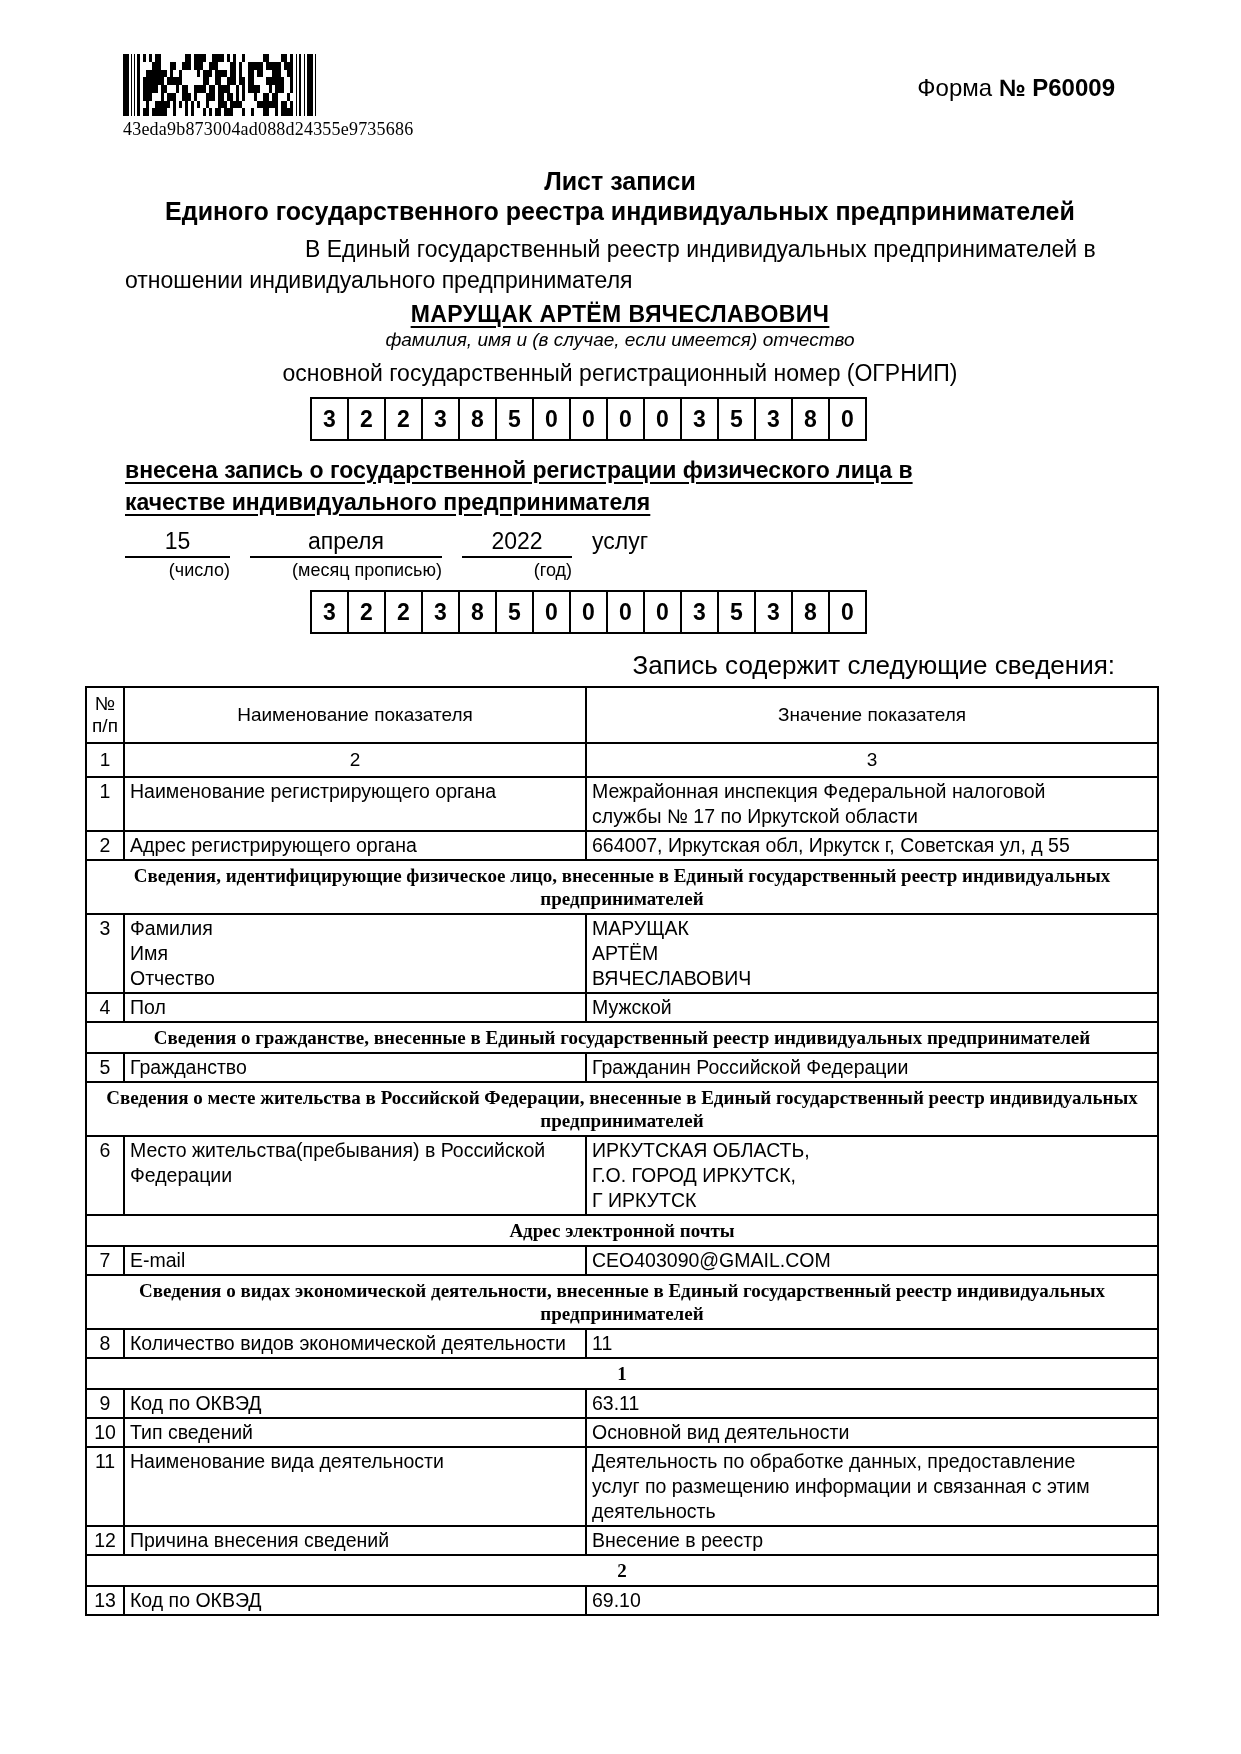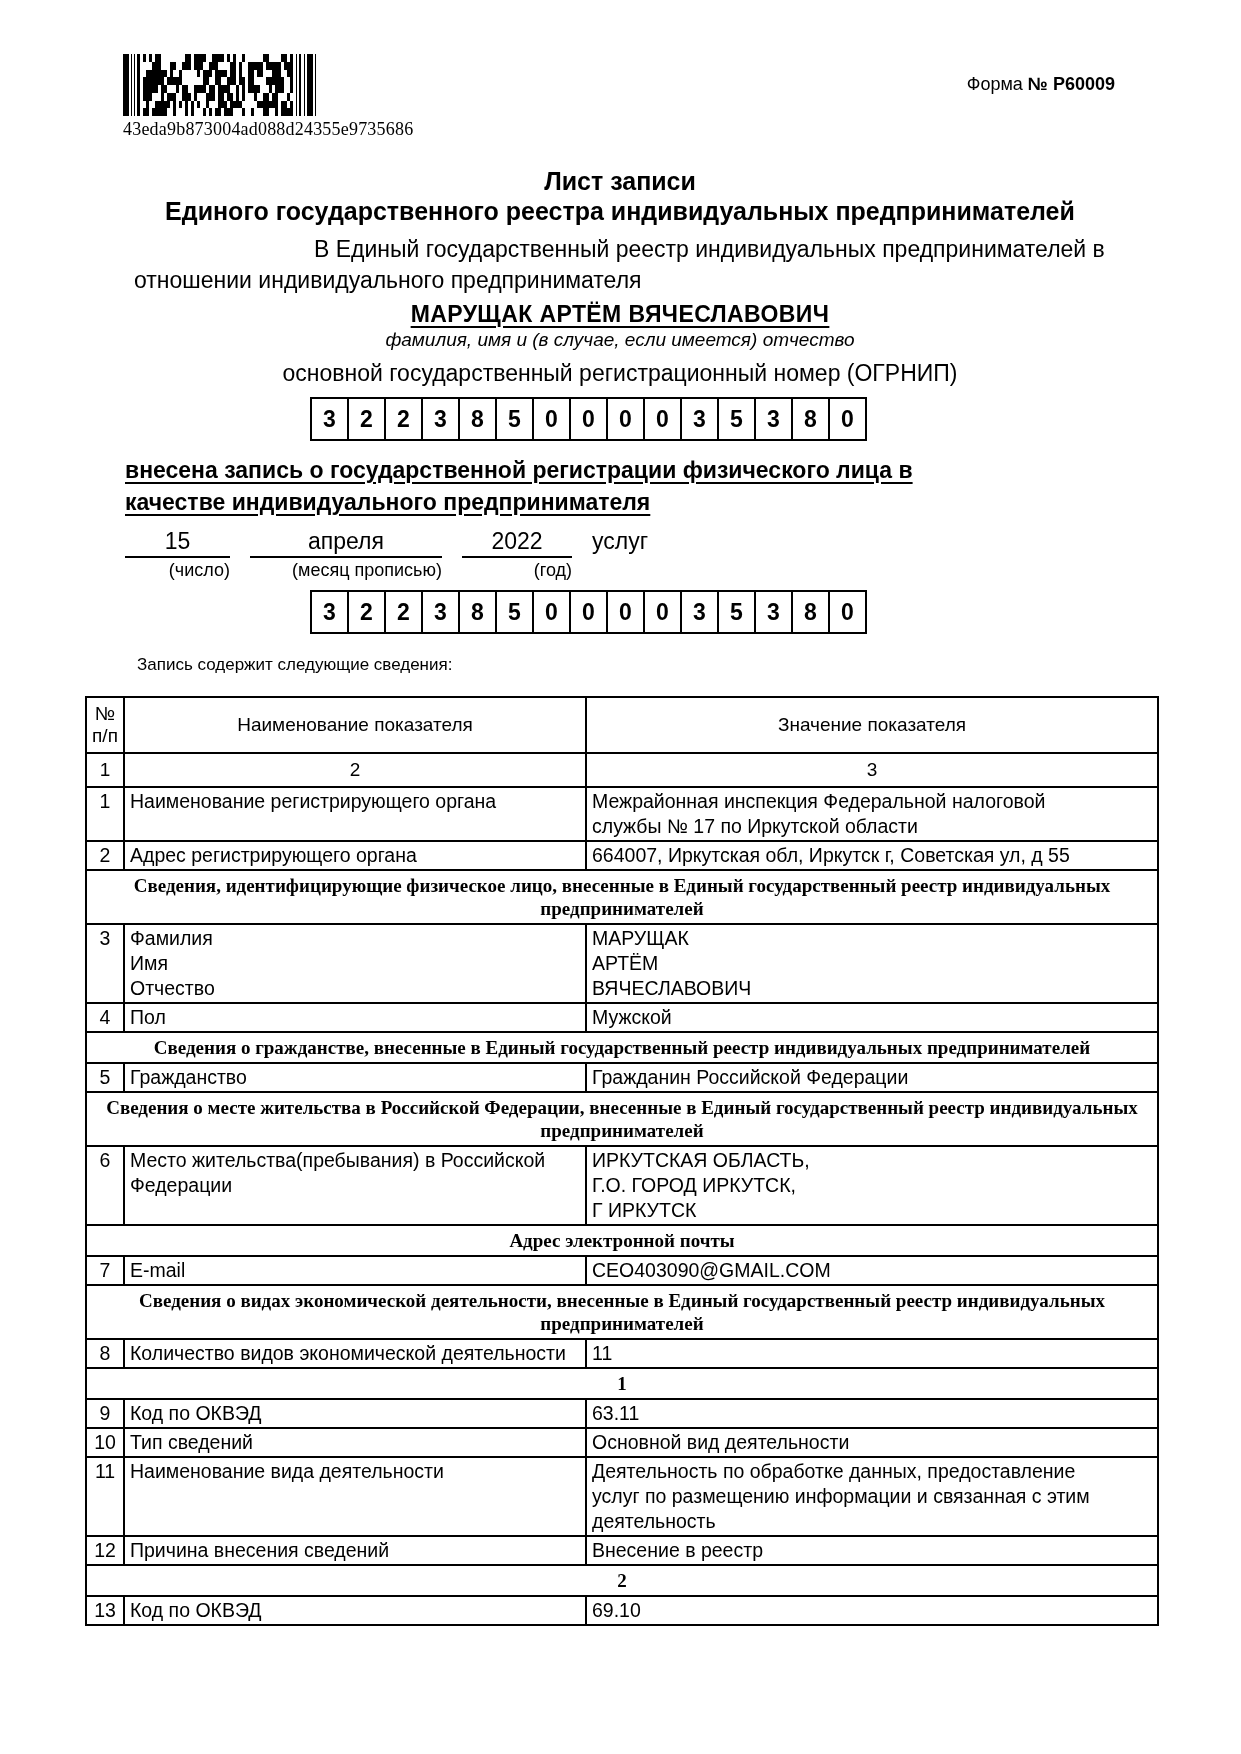--- a/index.html
+++ b/index.html
@@ -12,27 +12,27 @@
     font-family:"Liberation Sans",sans-serif;
     overflow:hidden;
   }
   
   .barcode-block{position:absolute;left:123px;top:54px;}
   .barcode-block svg{display:block;}
   .barcode-text{
     font-family:"Liberation Serif",serif;
     font-size:18px;line-height:20px;margin-top:3px;letter-spacing:0.2px;
   }
-  .form-label{position:absolute;top:74px;right:126px;font-size:18px;}
+  .form-label{position:absolute;top:74px;right:126px;font-size:24px;}
   .form-label .bold{font-weight:bold;}
   
   .content{padding:166px 126px 0 125px;}
   .title{font-size:25px;font-weight:bold;text-align:center;line-height:30px;margin:0;}
   .intro{
-    font-size:23px;line-height:31px;margin:8px 9px 0;
+    font-size:23px;line-height:31px;margin:8px 0 0;
     white-space:pre-line;text-indent:180px;
   }
   .person-name{
     font-size:23px;font-weight:bold;text-align:center;
     text-decoration:underline;text-underline-offset:4px;
     line-height:28px;margin-top:4px;letter-spacing:0.4px;
   }
   .name-caption{font-size:19px;font-style:italic;text-align:center;line-height:23px;}
   .field-label{font-size:23px;line-height:30px;margin:7px 0 0;text-align:center;}
   .digit-row{display:flex;margin:9px 0 0 185px;}
@@ -51,21 +51,21 @@
   .date-field{display:flex;flex-direction:column;align-items:flex-end;margin-right:20px;}
   .date-field.day{width:105px;}
   .date-field.month{width:192px;}
   .date-field.year{width:110px;}
   .date-value{
     font-size:23px;line-height:29px;text-align:center;width:100%;
     border-bottom:2px solid #000;box-sizing:border-box;
   }
   .date-label{font-size:18px;line-height:21px;margin-top:2px;white-space:nowrap;}
   .date-suffix{font-size:23px;line-height:29px;}
-  .table-intro{font-size:17px;line-height:30px;margin:16px 0 16px 12px;}
+  .table-intro{font-size:26px;line-height:30px;margin:16px 0 6px 12px;text-align:right;}
   
   table.record{
     border-collapse:collapse;table-layout:fixed;
     width:1072px;margin-left:-40px;padding-left:16px;
   }
   table.record col.c1{width:38px;}
   table.record col.c2{width:462px;}
   table.record col.c3{width:572px;}
   table.record th,table.record td{border:2px solid #000;}
   table.record th{

